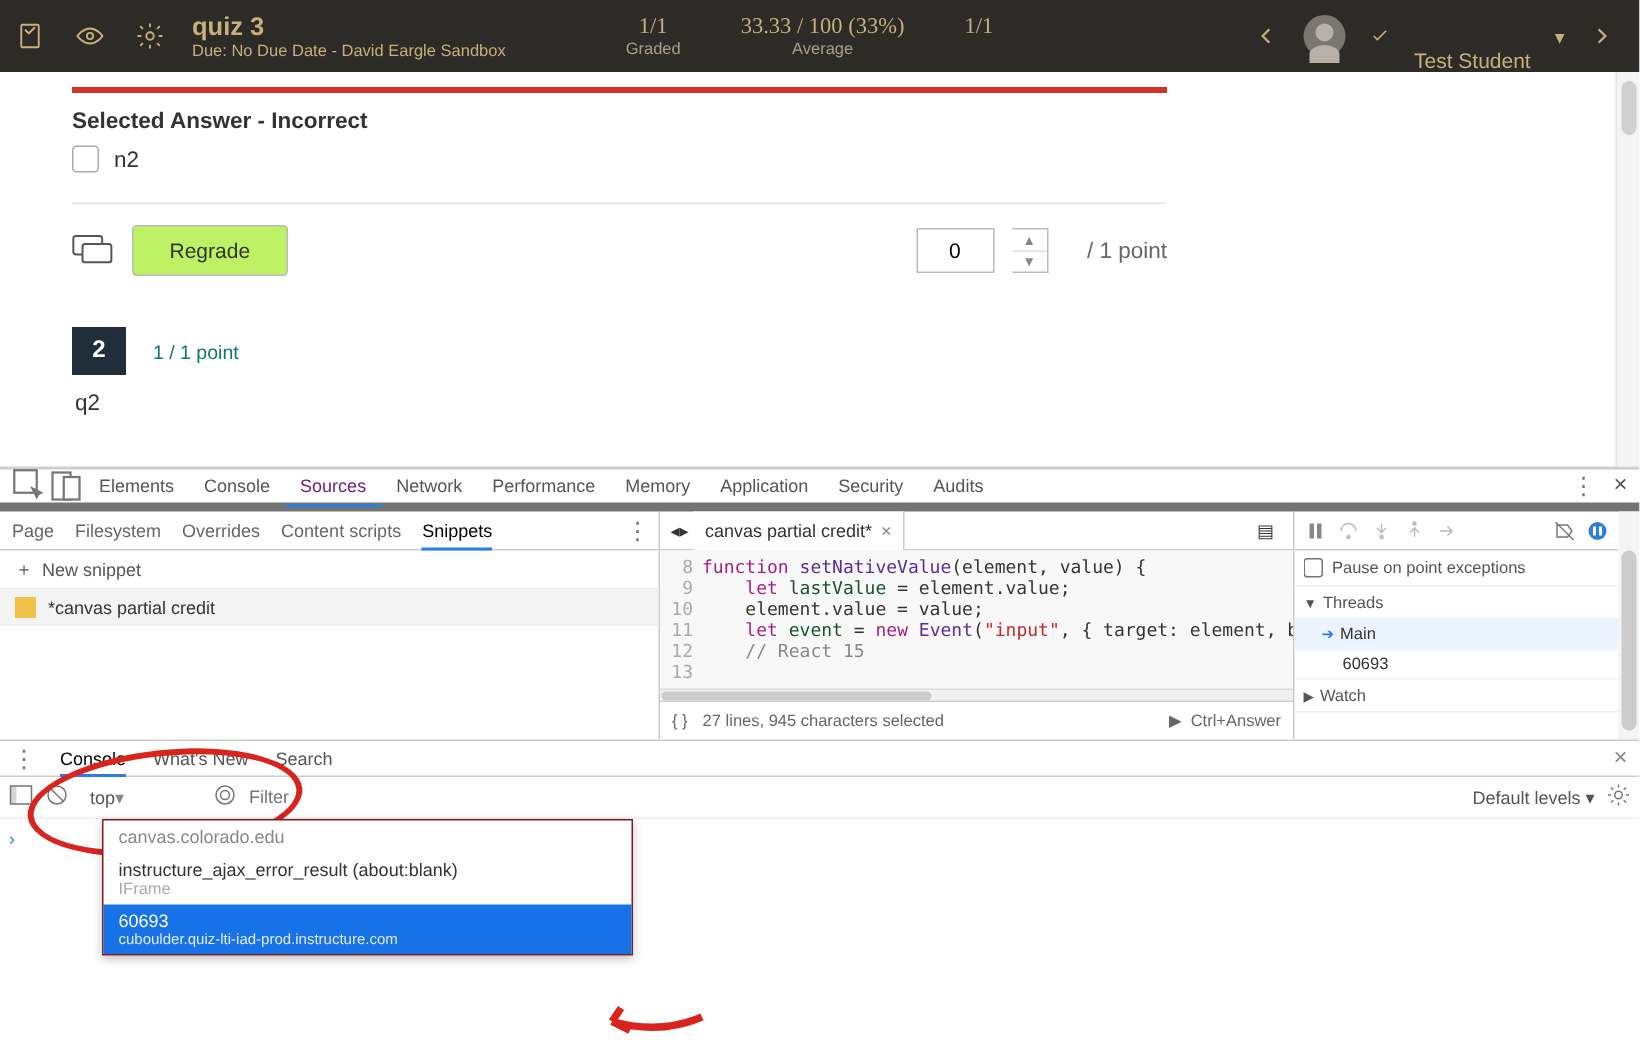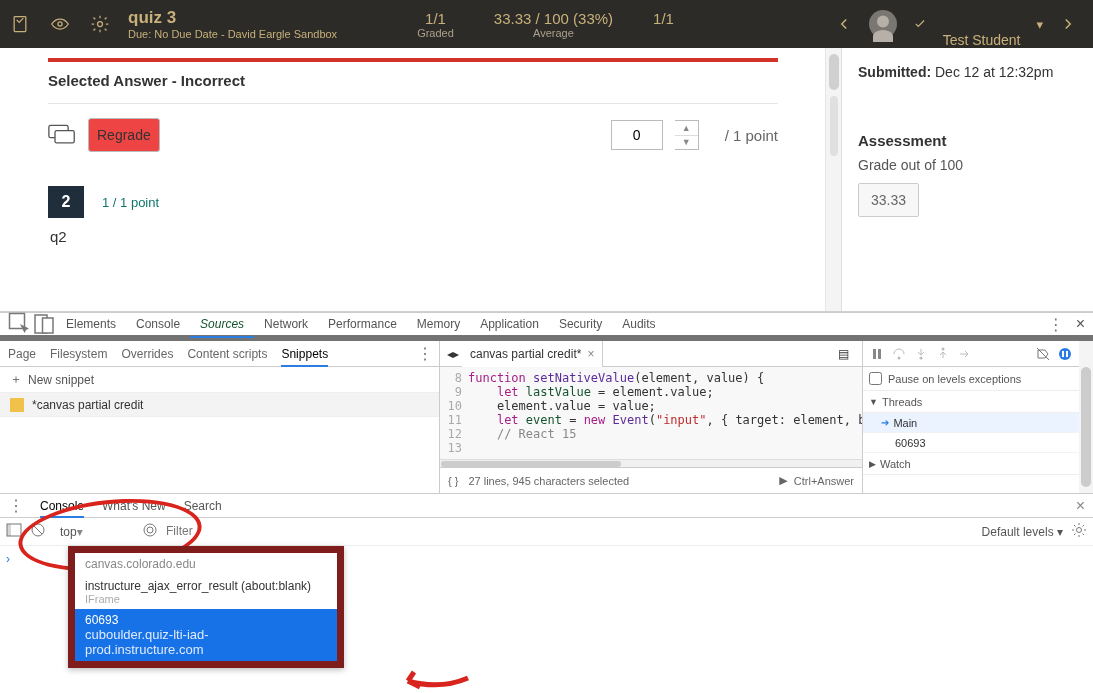--- a/index.html
+++ b/index.html
@@ -29,21 +29,21 @@
   .hdr-icon svg { width: 20px; height: 20px; }
   .hdr-title-block { margin-left: 8px; }
   .hdr-title { color: #c7b07a; font-size: 17px; font-weight: 600; }
   .hdr-sub { color: #c7b07a; font-size: 11px; text-align: right; }
   .hdr-stats {
     display: flex;
     margin-left: 80px;
     gap: 40px;
     text-align: center;
   }
-  .hdr-stats .stat-val { font-size: 15px; }
+  .hdr-stats .stat-val { font-size: 15px; font-family: Liberation Serif, serif; }
   .hdr-stats .stat-lbl { font-size: 11px; color: #aaa08a; }
   .hdr-filler { flex: 1; }
   .hdr-right { display: flex; align-items: center; gap: 16px; padding-right: 16px; }
   .avatar { width: 28px; height: 28px; background: #7a7672; border-radius: 50%; position: relative; }
   .avatar::after { content:""; position:absolute; left:50%; top:50%; width:12px; height:12px; background:#b6b0a9; border-radius:50%; transform:translate(-50%,-70%); }
   .avatar::before { content:""; position:absolute; left:50%; top:70%; width:20px; height:12px; background:#b6b0a9; border-radius:50% 50% 0 0; transform:translateX(-50%); }
   .check { width:14px; height:14px; }
   .arrow { width:18px; height:18px; }
 
   
@@ -58,21 +58,21 @@
     overflow:hidden;
     position:relative;
   }
   .red-bar { height:4px; background:#d4332a; margin-bottom:10px; width: 730px; }
   .sel-ans-hdr { font-size:15px; font-weight:600; color:#333; margin-bottom:8px; }
   .ans-row { display:flex; align-items:center; gap:10px; margin:8px 0 20px; }
   .chkbox { width:18px; height:18px; border:1px solid #aaa; border-radius:3px; }
   .divider { height:1px; background:#e5e5e5; margin:14px 0; width: 730px; }
   .regrade-row { display:flex; align-items:center; gap:12px; width:730px; }
   .speech-ic { width:28px; height:24px; }
-  .btn { border:1px solid #bbb; background:#ef4444; padding:8px 8px; border-radius:3px; font-size:14px; color:#333; }
+  .btn { border:1px solid #bbb; background:#bef264; padding:8px 24px; border-radius:3px; font-size:14px; color:#333; }
   .regrade-row .filler { flex:1; }
   .pt-input { width:52px; height:30px; border:1px solid #bbb; text-align:center; font-size:14px; }
   .spin { width:24px; height:30px; border:1px solid #bbb; border-left:none; display:flex; flex-direction:column; }
   .spin div { flex:1; display:flex; align-items:center; justify-content:center; font-size:9px; color:#888; }
   .spin div:first-child { border-bottom:1px solid #ddd; }
   .pt-lbl { font-size:15px; color:#666; margin-left:14px; }
 
   .q2block { display:flex; align-items:center; margin-top:34px; gap:18px; }
   .q2num { background:#1f2e3a; color:#fff; width:36px; height:32px; display:flex; align-items:center; justify-content:center; font-weight:600; font-size:16px; }
   .q2pts { color:#0f766e; font-size:13px; }
@@ -93,21 +93,21 @@
   .grade-box { margin-top:10px; display:inline-block; border:1px solid #ccc; background:#f7f7f7; padding:8px 12px; border-radius:2px; font-size:14px; color:#666; }
 
   .scroll-col { width:16px; background:#f4f4f4; border-left:1px solid #e5e5e5; position:relative; }
   .scroll-col::after { content:""; position:absolute; top:6px; left:3px; width:10px; height:36px; background:#d0d0d0; border-radius:5px; }
 
   
   .devtools { height: 381px; display:flex; flex-direction:column; border-top:1px solid #ccc; background:#fff; }
   .dt-tabbar { height:28px; display:flex; align-items:center; border-bottom:6px solid #737373; padding:0 8px; font-size:12px; color:#555; }
   .dt-tabbar .dt-ic { width:24px; display:flex; justify-content:center; }
   .dt-tab { padding:0 10px; height:28px; line-height:28px; cursor:default; }
-  .dt-tab.active { color:#14532d; border-bottom:2px solid #2a7de1;font-style:italic; }
+  .dt-tab.active { color:#701a75; border-bottom:2px solid #2a7de1; }
   .dt-tabbar .filler { flex:1; }
 
   .dt-mid { flex:1; display:flex; min-height:0; }
 
   .dt-sources-left { width:440px; display:flex; flex-direction:column; border-right:1px solid #ccc; }
   .src-subtabs { height:26px; display:flex; align-items:center; border-bottom:1px solid #ccc; padding:0 8px; font-size:12px; gap:14px; color:#666; }
   .src-subtabs .sub { height:26px; line-height:26px; }
   .src-subtabs .sub.active { color:#000; border-bottom:2px solid #2a7de1; }
   .src-subtabs .more { margin-left:auto; }
   .new-snip { height:26px; display:flex; align-items:center; gap:6px; padding:0 10px; border-bottom:1px solid #eee; font-size:12px; color:#555; }
@@ -157,30 +157,30 @@
   .con-toolbar { height:28px; display:flex; align-items:center; padding:0 6px; gap:8px; font-size:12px; color:#555; border-bottom:1px solid #eee; }
   .con-toolbar .filler { flex:1; }
   .ctx-sel { height:22px; min-width:80px; display:flex; align-items:center; padding:0 6px; border:none; }
 
   .con-body { position:relative; flex:1; }
   .prompt { position:absolute; left:6px; top:6px; color:#2a7de1; font-size:12px; }
 
   .ctx-dropdown {
     position:absolute;
     left:68px; top:0px;
-    width:276px;
+    width:354px;
     background:#fff;
-    border:7px solid #7f1d1d;
+    border:1px solid #7f1d1d;
     box-shadow:0 2px 6px rgba(0,0,0,.25);
     font-size:12px;
   }
   .dd-row { padding:4px 10px; color:#888; }
   .dd-row.main { color:#333; }
   .dd-row.sel { background:#1672e6; color:#fff; }
-  .dd-row.sel .subline { color:#dfeaff; font-size:13px; }
+  .dd-row.sel .subline { color:#dfeaff; font-size:10px; }
   .dd-row .subline { font-size:11px; color:#aaa; }
 
   
   .circle-anno {
     position:absolute;
     border:4px solid #d8241d;
     border-radius:50%;
     left:18px; top:-18px;
     width:184px; height:70px;
     transform:rotate(-6deg);
@@ -249,20 +249,24 @@
     <svg class="arrow" viewBox="0 0 24 24">
         <path d="M9 6l6 6-6 6" stroke="#c7b07a" fill="none" stroke-width="2"></path>
       </svg>
   </div>
 </div>
 
 <div class="canvas-body">
   <div class="canvas-main">
     <div class="red-bar"></div>
     <div class="sel-ans-hdr">Selected Answer - Incorrect</div>
+    <div class="ans-row">
+      <div class="chkbox"></div>
+      <span style="font-size:15px;">n2</span>
+    </div>
     <div class="divider"></div>
     <div class="regrade-row">
       <svg class="speech-ic" viewBox="0 0 32 24">
           <rect x="1" y="1" width="22" height="14" rx="2" stroke="#555" fill="none" stroke-width="1.5"></rect>
           <rect x="8" y="7" width="22" height="14" rx="2" stroke="#555" fill="#fff" stroke-width="1.5"></rect>
         </svg>
       <button class="btn">Regrade</button>
       <div class="filler"></div>
       <input class="pt-input" value="0" style="">
       <div class="spin">
@@ -274,29 +278,20 @@
 
     <div class="q2block">
       <div class="q2num">2</div>
       <div class="q2pts">1 / 1 point</div>
     </div>
     <div class="q2text">q2</div>
   </div>
 
   <div class="scroll-col"></div>
 
-  <div class="canvas-side side-handle">
-    <div class="submitted">
-      <b>Submitted:</b>
-      <span>Dec 12 at 12:32pm</span>
-    </div>
-    <div class="assess-hdr">Assessment</div>
-    <div class="grade-lbl">Grade out of 100</div>
-    <div class="grade-box">33.33</div>
-  </div>
 </div>
 
 <div class="devtools">
 
   <div class="dt-tabbar">
     <div class="dt-ic">
         <svg viewBox="0 0 16 16">
           <rect x="1" y="1" width="10" height="10" stroke="#777" fill="none"></rect>
           <path d="M8 8l6 3-2 1-1 2z" fill="#777"></path>
         </svg>
@@ -404,21 +399,21 @@
             <path d="M3 4h7l3 4-3 4H3z" stroke="#777" fill="none"></path>
           </svg>
         <svg viewBox="0 0 16 16">
             <circle cx="8" cy="8" r="6" fill="#2a7de1"></circle>
             <rect x="5" y="5" width="2" height="6" fill="#fff"></rect>
             <rect x="9" y="5" width="2" height="6" fill="#fff"></rect>
           </svg>
       </div>
       <div class="pause-row">
         <input type="checkbox" style="">
-        <span>Pause on levels exceptions</span>
+        <span>Pause on point exceptions</span>
       </div>
       <div class="sect">
           <span class="tri">▼</span>
           <span>Threads</span>
         </div>
       <div class="thread-row sel">
           <span class="arrow-ind">➔</span>
           <span>Main</span>
         </div>
       <div class="thread-row">

